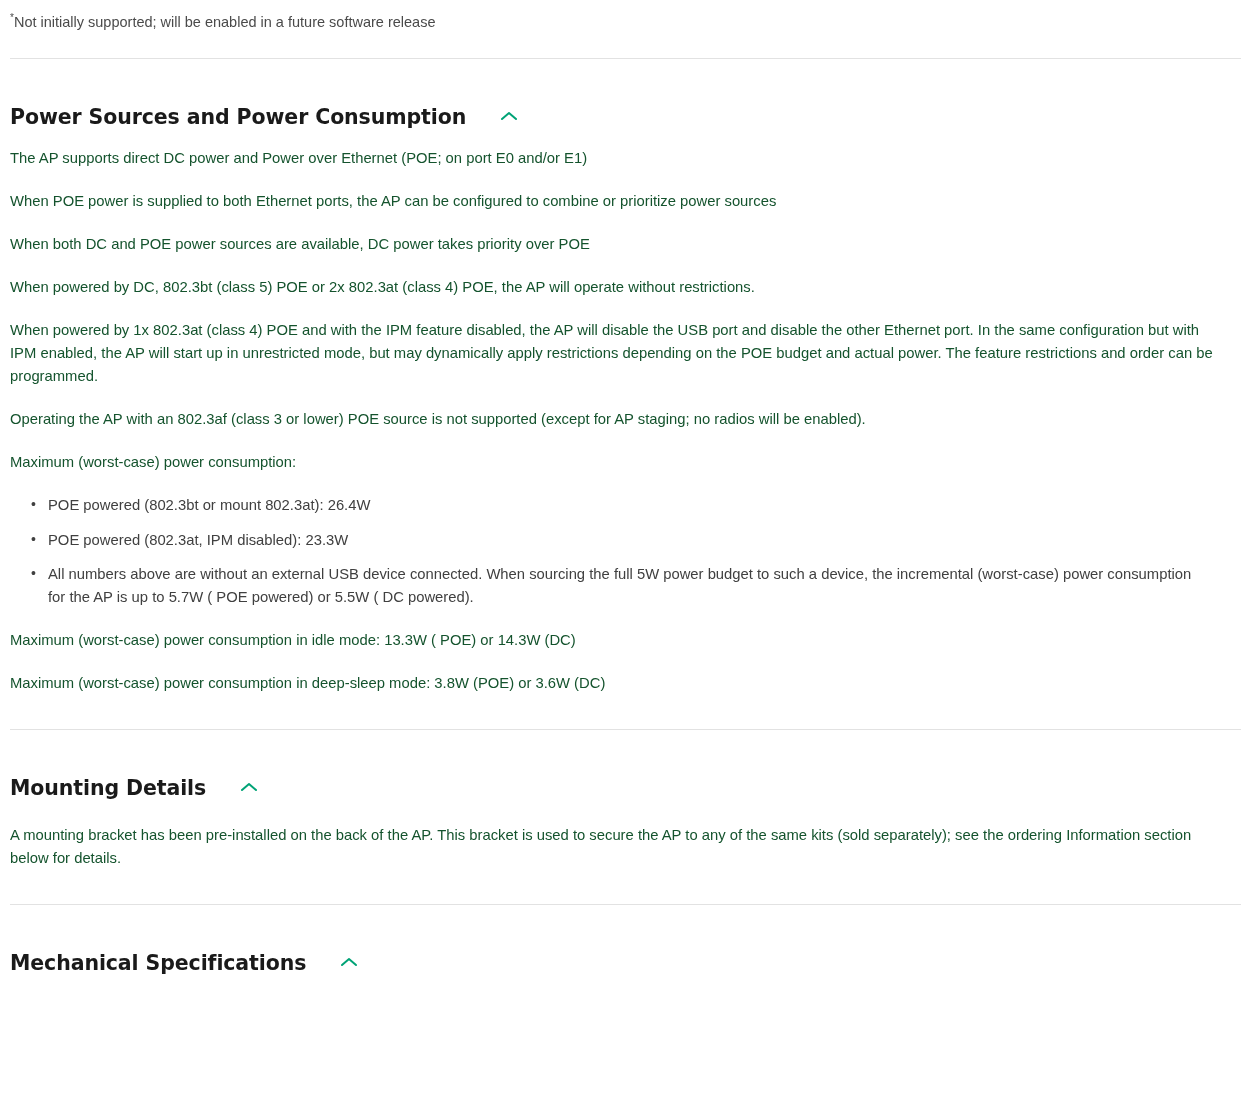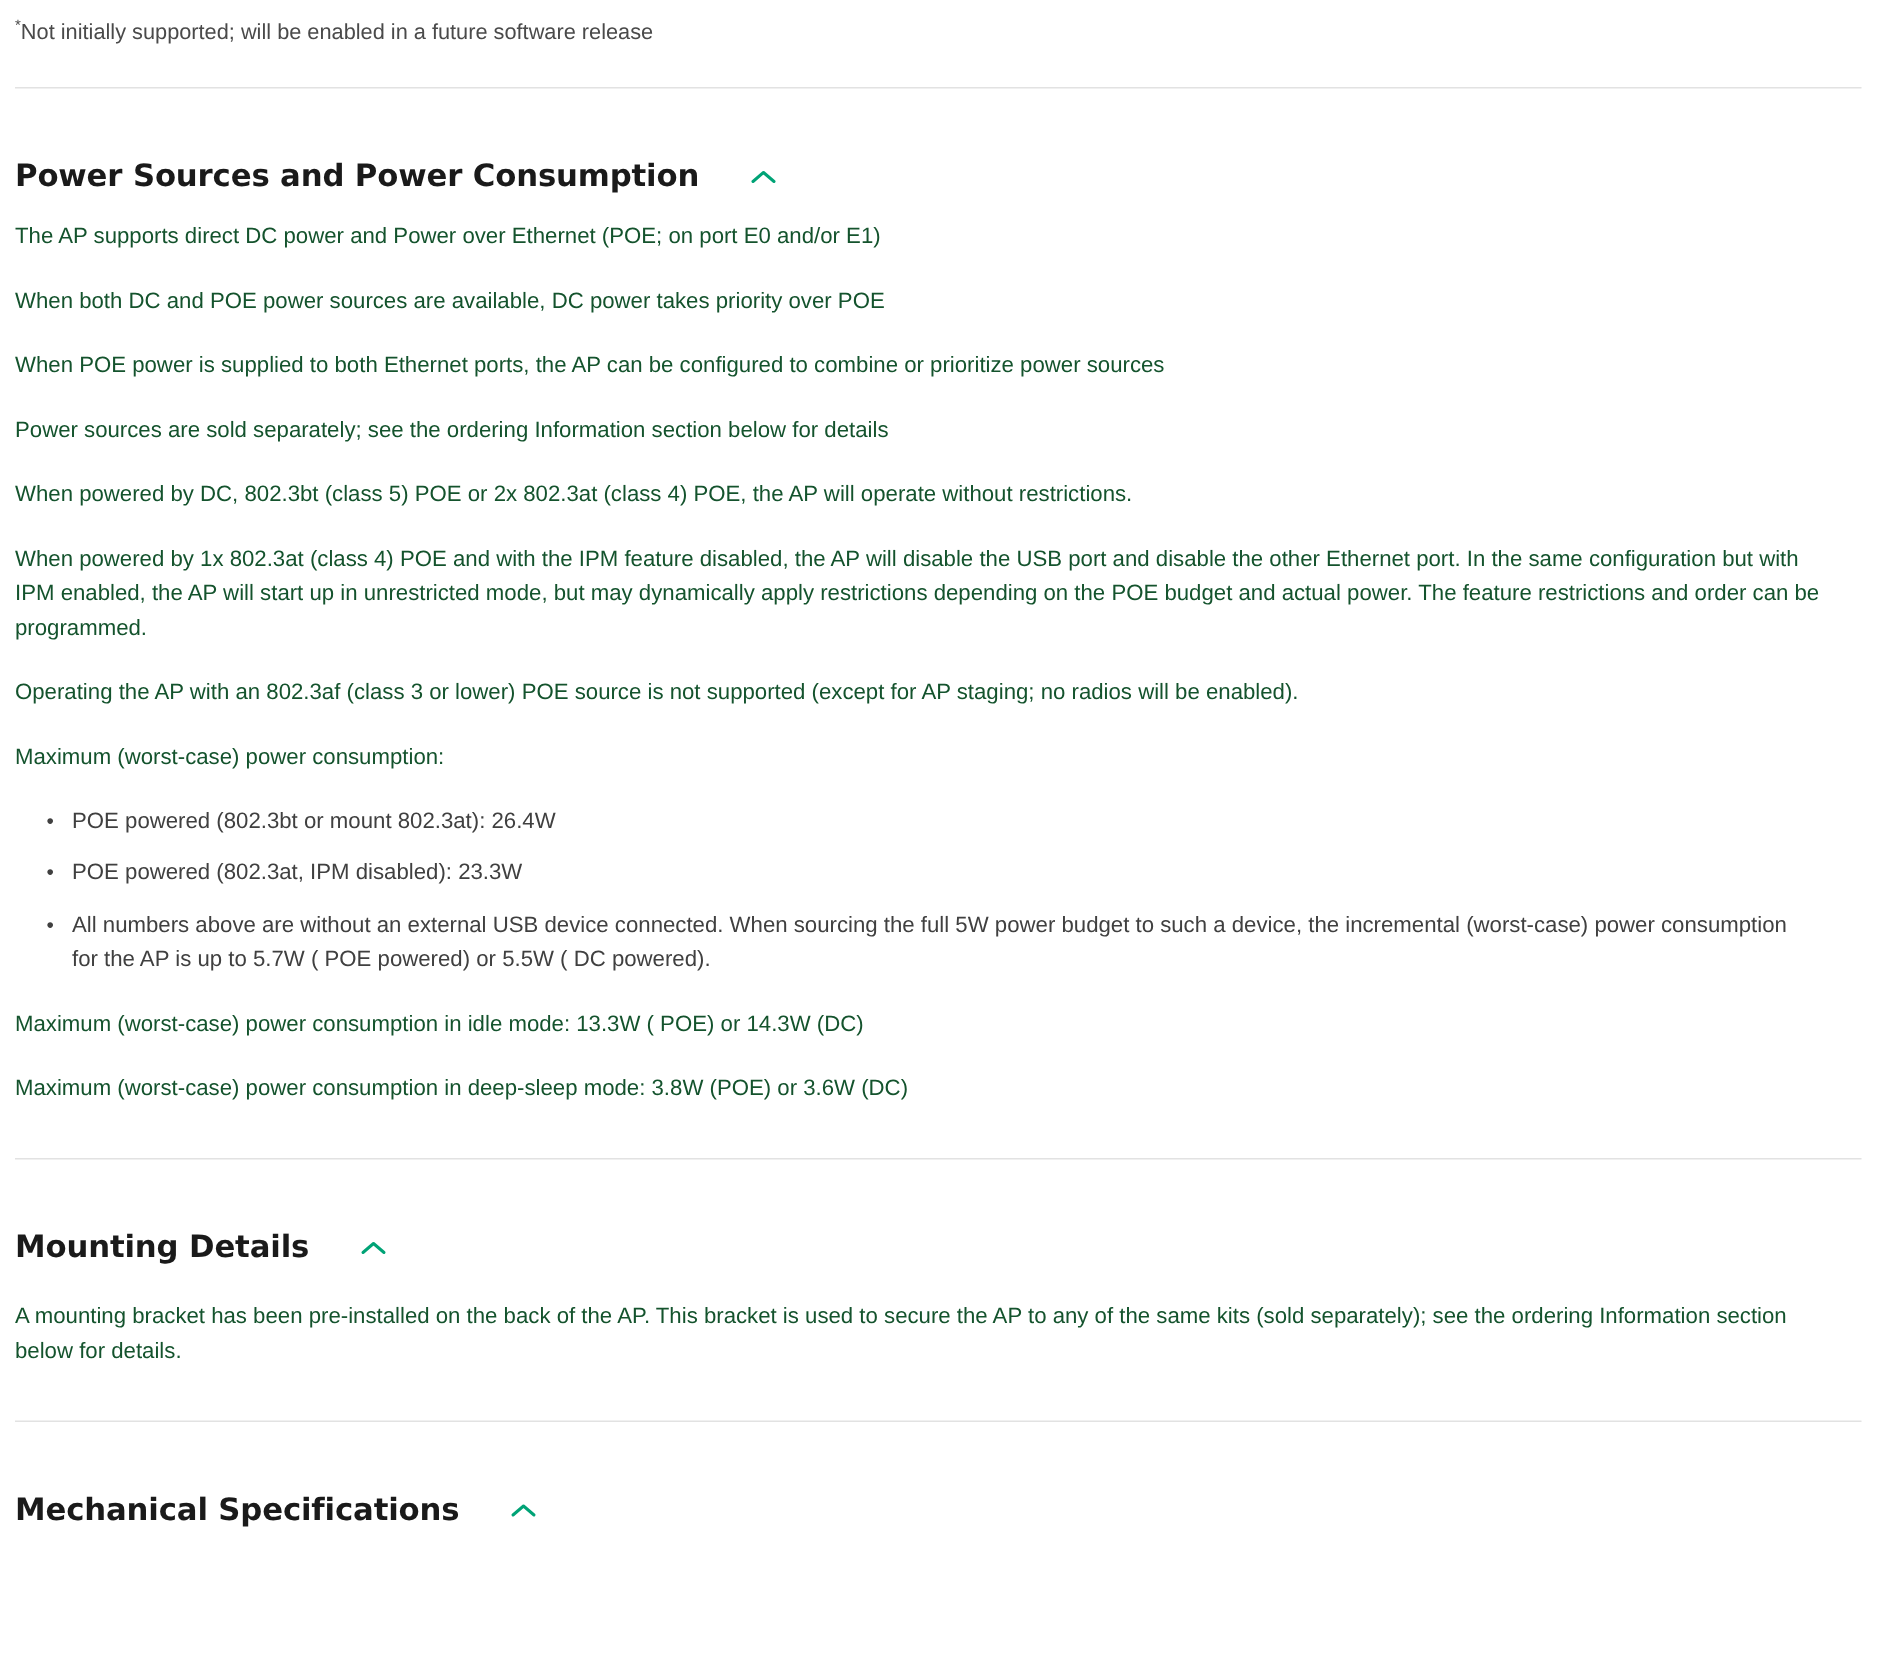--- a/index.html
+++ b/index.html
@@ -36,21 +36,21 @@
     border: none;
     border-top: 1px solid #e2e2e2;
     margin: 22px 0 0 0;
     height: 0;
   }
   .section {
     padding-top: 0;
   }
   .section-head {
     display: flex;
-    align-items: flex-end;
+    align-items: flex-start;
     gap: 32px;
     margin: 0;
     padding: 46px 0 8px 0;
   }
   .section-title {
     font-size: 20.5px;
     font-weight: bold;
     color: #1a1a1a;
     letter-spacing: -0.1px;
     margin: 0;
@@ -112,23 +112,22 @@
     <div class="section-head">
       <h2 class="section-title">Power Sources and Power Consumption</h2>
       <span class="chevron">
         <svg width="22" height="22" viewBox="0 0 22 22" aria-hidden="true">
           <path d="M4 14 L11 8 L18 14" fill="none" stroke="#00a376" stroke-width="2" stroke-linecap="round" stroke-linejoin="round"></path>
         </svg>
       </span>
     </div>
 
     <p class="body-text">The AP supports direct DC power and Power over Ethernet (POE; on port E0 and/or E1)</p>
+    <p class="body-text">When POE power is supplied to both Ethernet ports, the AP can be configured to combine or prioritize power sources</p>
     <p class="body-text">When both DC and POE power sources are available, DC power takes priority over POE</p>
-    <p class="body-text">When POE power is supplied to both Ethernet ports, the AP can be configured to combine or prioritize power sources</p>
-    <p class="body-text">Power sources are sold separately; see the ordering Information section below for details</p>
     <p class="body-text">When powered by DC, 802.3bt (class 5) POE or 2x 802.3at (class 4) POE, the AP will operate without restrictions.</p>
     <p class="body-text">When powered by 1x 802.3at (class 4) POE and with the IPM feature disabled, the AP will disable the USB port and disable the other Ethernet port. In the same configuration but with IPM enabled, the AP will start up in unrestricted mode, but may dynamically apply restrictions depending on the POE budget and actual power. The feature restrictions and order can be programmed.</p>
     <p class="body-text">Operating the AP with an 802.3af (class 3 or lower) POE source is not supported (except for AP staging; no radios will be enabled).</p>
     <p class="body-text">Maximum (worst-case) power consumption:</p>
 
     <ul class="bullets">
       <li>POE powered (802.3bt or mount 802.3at): 26.4W</li>
       <li>POE powered (802.3at, IPM disabled): 23.3W</li>
       <li>All numbers above are without an external USB device connected. When sourcing the full 5W power budget to such a device, the incremental (worst-case) power consumption for the AP is up to 5.7W ( POE powered) or 5.5W ( DC powered).</li>
     </ul>

